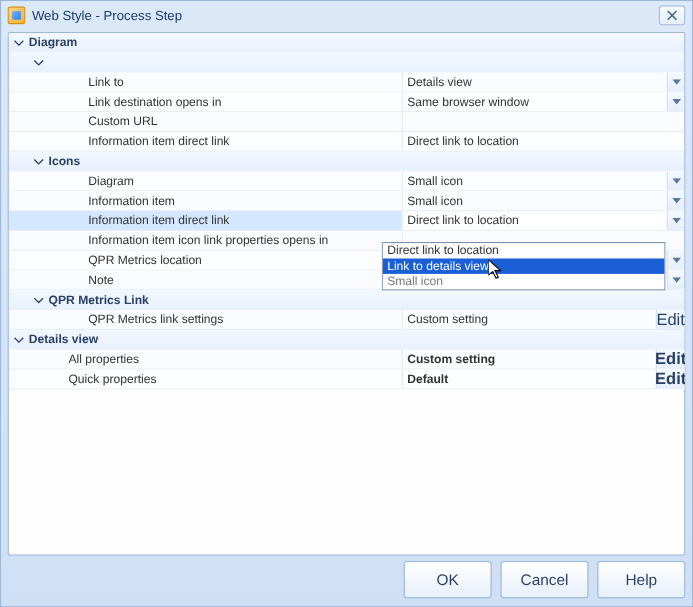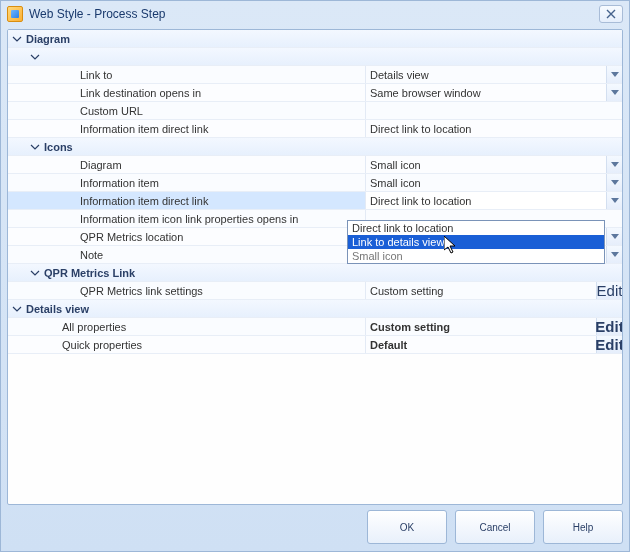--- a/index.html
+++ b/index.html
@@ -25,21 +25,21 @@
   .toggler { width:12px; height:12px; display:flex; align-items:center; justify-content:center; cursor:pointer; }
   .toggler svg { display:block; }
   .label { flex:0 0 auto; width:303px; padding-left:0; white-space:nowrap; overflow:hidden; text-overflow:ellipsis; }
   .section .label { width:auto; flex:1; }
   .valuecell { flex:1; border-left:1px solid #e3eaf5; display:flex; align-items:center; height:100%; position:relative; }
   .value { flex:1; padding:0 4px; white-space:nowrap; overflow:hidden; }
   .ddarrow { width:16px; height:100%; border-left:1px solid #d3dff0; background:linear-gradient(#f4f9ff,#e6eefb); display:flex; align-items:center; justify-content:center; cursor:pointer; }
   .ddarrow svg { display:block; }
   .editbtn { width:26px; height:100%; border-left:1px solid #d3dff0; background:linear-gradient(#f4f9ff,#e6eefb); display:flex; align-items:center; justify-content:center; font-size:15px; color:#2a3f66; cursor:pointer; }
   .btnbar { position:absolute; left:6px; right:6px; bottom:8px; height:32px; display:flex; justify-content:flex-end; gap:8px; align-items:center; }
-  .btn { min-width:80px; height:24px; border:1px solid #9db7d7; border-radius:3px; background:linear-gradient(#ffffff,#e8f0fb); color:#2a3f66; font-size:10px; display:flex; align-items:center; justify-content:center; cursor:pointer; padding:16px 14px; }
+  .btn { min-width:80px; height:24px; border:1px solid #9db7d7; border-radius:3px; background:linear-gradient(#ffffff,#e8f0fb); color:#2a3f66; font-size:14px; display:flex; align-items:center; justify-content:center; cursor:pointer; padding:16px 14px; }
   
   .dropdown { position:absolute; border:1px solid #7a93b8; background:#fff; font-size:11px; z-index:10; }
   .dropdown .opt { height:14px; padding:0 4px; display:flex; align-items:center; white-space:nowrap; }
   .dropdown .opt.sel { background:#1a5fd6; color:#fff; }
   .dropdown .opt.under { color:#777; }
   
   .cursor { position:absolute; z-index:20; pointer-events:none; }
 </style>
 </head>
 <body>

